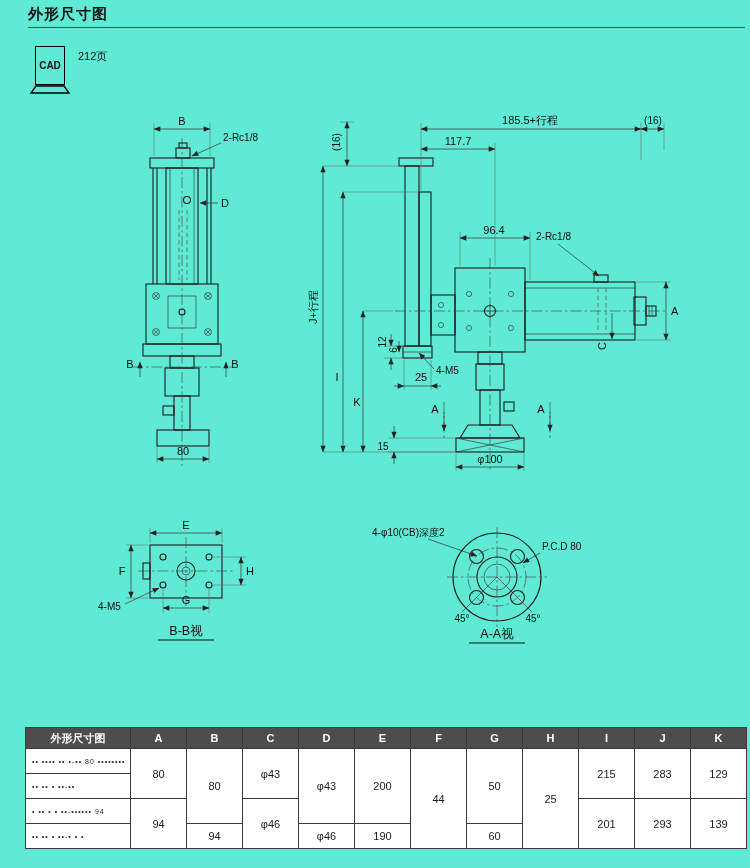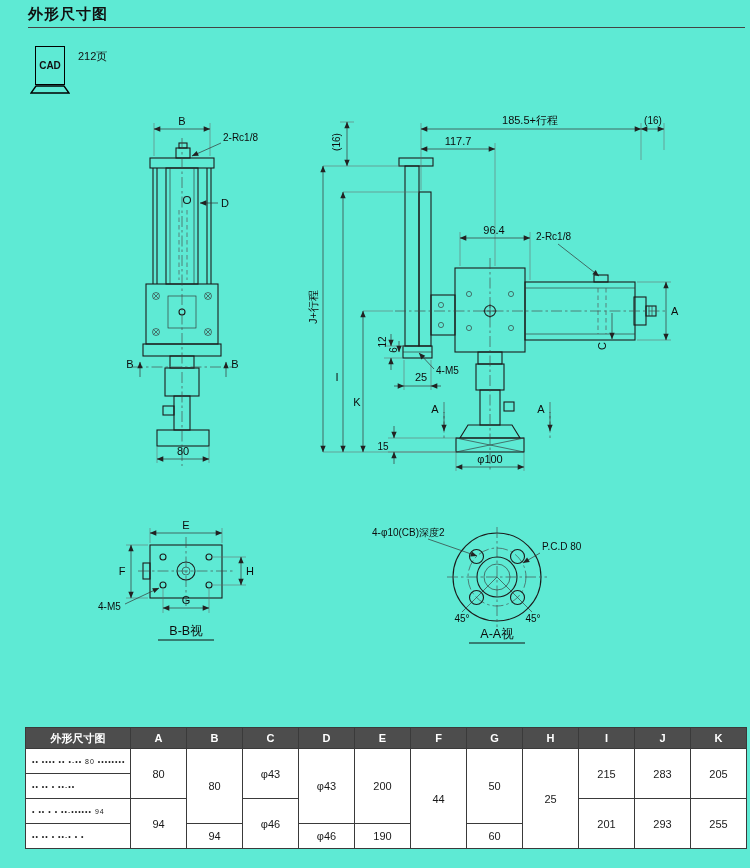--- a/index.html
+++ b/index.html
@@ -353,32 +353,32 @@
         <td rowspan="2">80</td>
         <td rowspan="3">80</td>
         <td rowspan="2">φ43</td>
         <td rowspan="3">φ43</td>
         <td rowspan="3">200</td>
         <td rowspan="4">44</td>
         <td rowspan="3">50</td>
         <td rowspan="4">25</td>
         <td rowspan="2">215</td>
         <td rowspan="2">283</td>
-        <td rowspan="2">205</td>
+        <td rowspan="2">129</td>
       </tr>
       <tr>
         <td class="model">•• •• • ••-••</td>
       </tr>
       <tr>
         <td class="model">• •• • • ••-•••••• 94</td>
         <td rowspan="2">94</td>
         <td rowspan="2">φ46</td>
         <td rowspan="2">201</td>
         <td rowspan="2">293</td>
-        <td rowspan="2">255</td>
+        <td rowspan="2">139</td>
       </tr>
       <tr>
         <td class="model">•• •• • ••-• • •</td>
         <td>94</td>
         <td>φ46</td>
         <td>190</td>
         <td>60</td>
       </tr>
     </tbody>
   </table>

